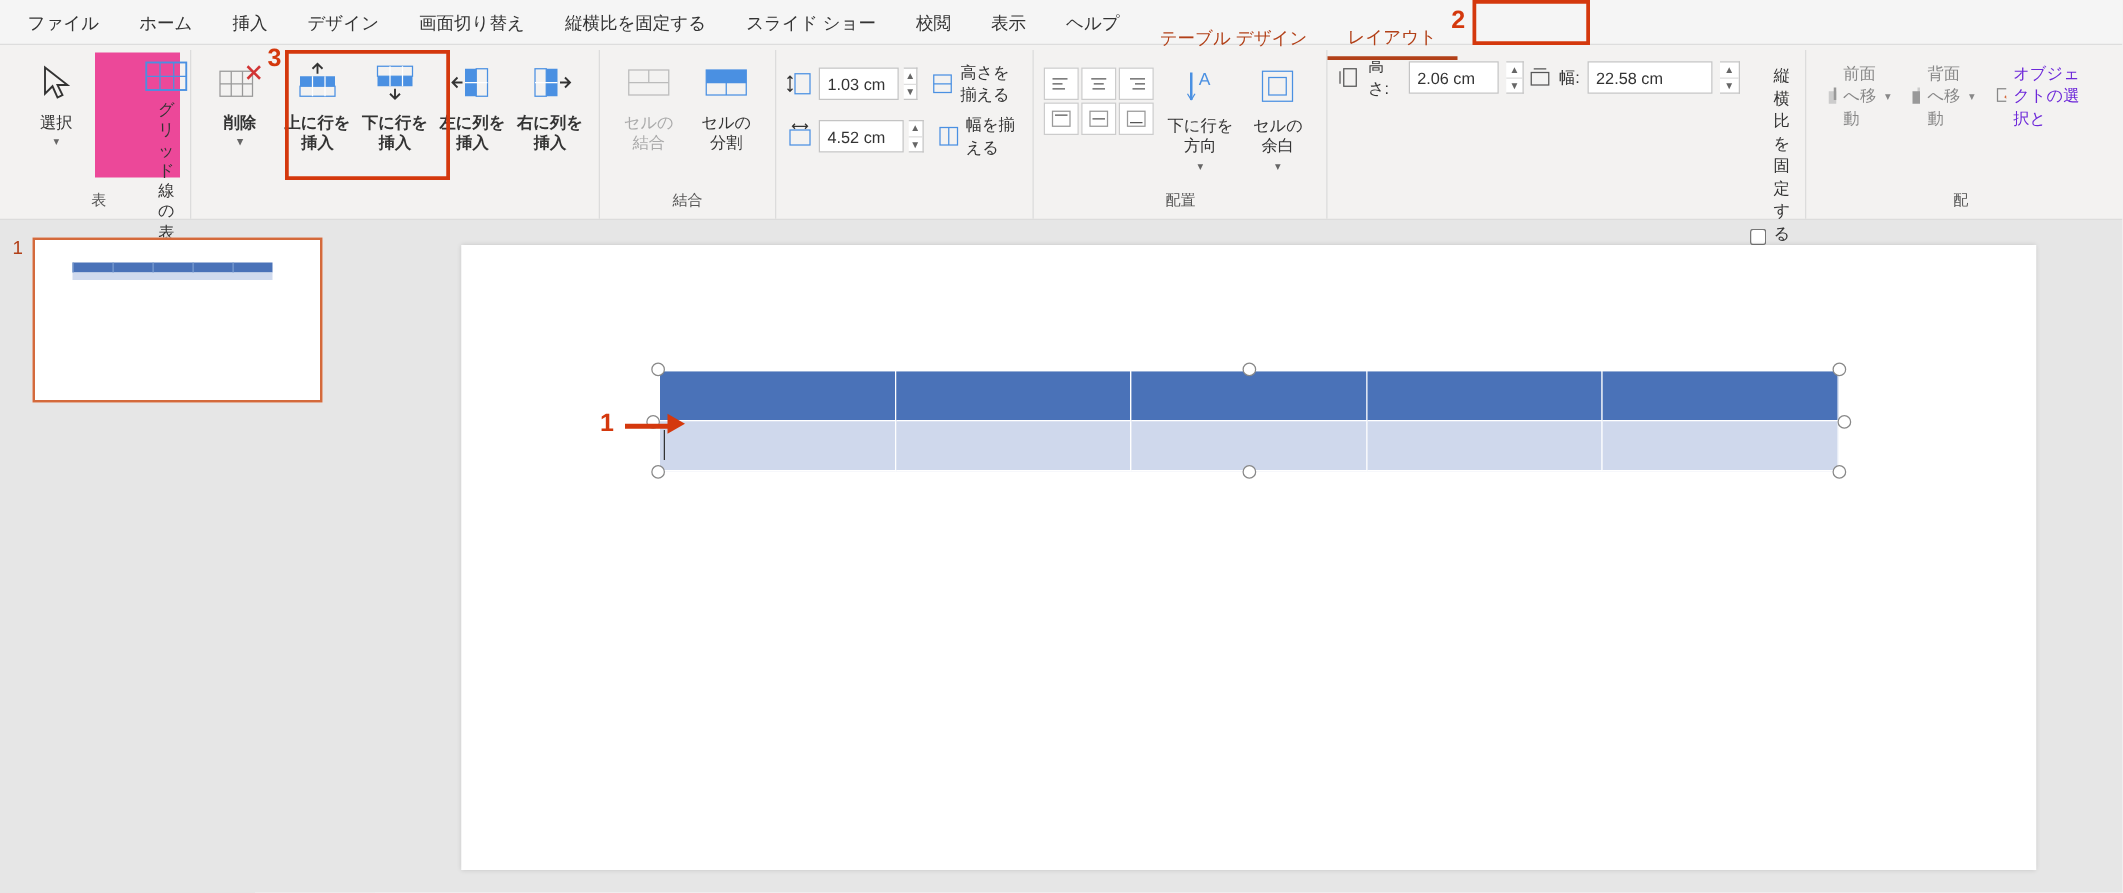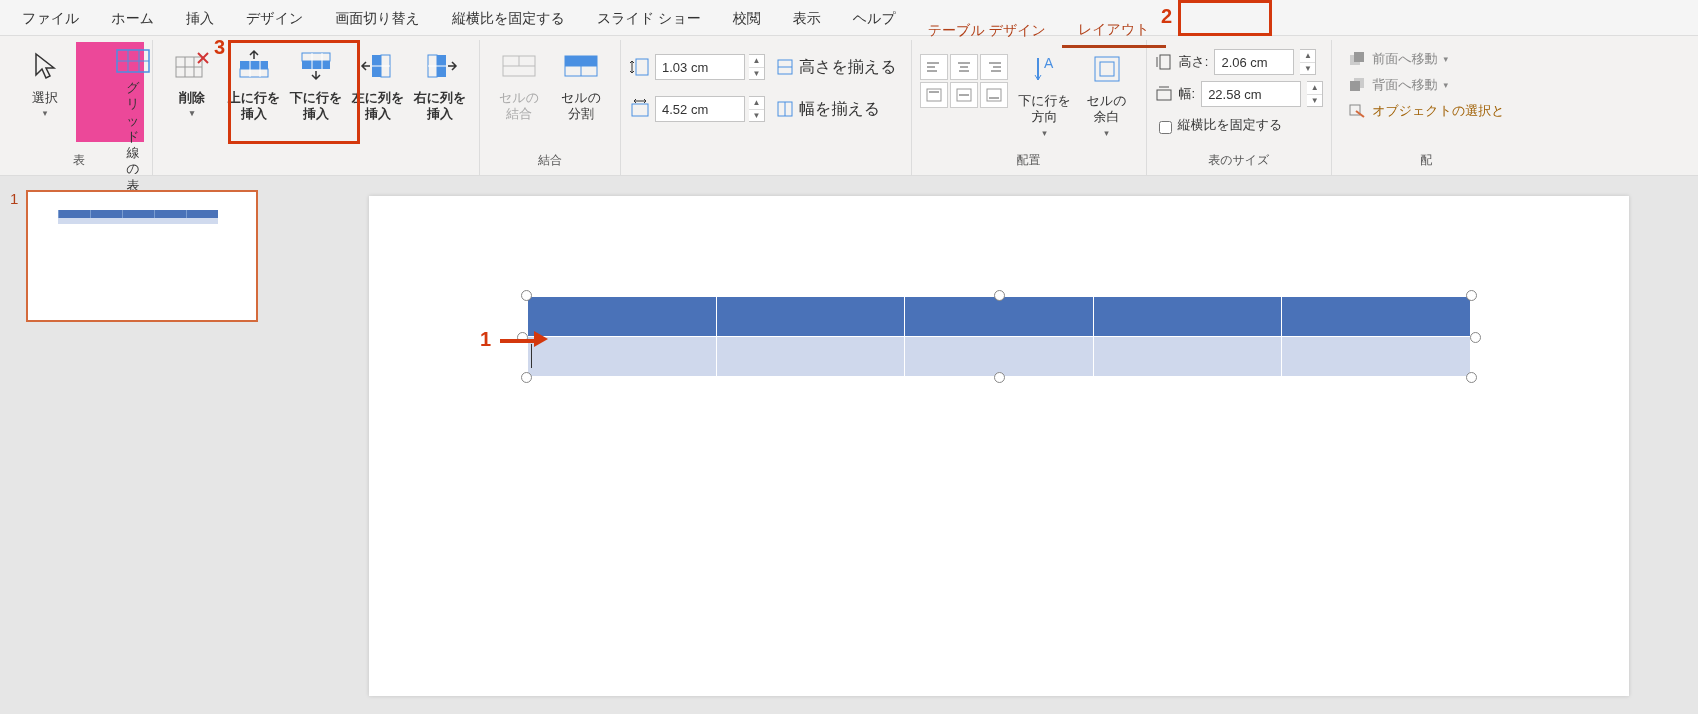--- a/index.html
+++ b/index.html
@@ -114,21 +114,21 @@
     background:#fff;
   }
   .spinner div{flex:1;display:flex;align-items:center;justify-content:center;font-size:8px;color:#666;cursor:pointer;}
   .spinner div:first-child{border-bottom:1px solid #ddd;}
   .mini-icon-btn {
     display:flex;
     align-items:center;
     gap:4px;
     padding:4px 6px;
     cursor:pointer;
-    font-size:16px;
+    font-size:13px;
   }
   .align-grid {
     display:grid;
     grid-template-columns: repeat(3, 28px);
     grid-template-rows: repeat(3, 26px);
     gap:2px;
     margin-right:6px;
   }
   .align-grid div {
     border:1px solid #ccc;
@@ -140,21 +140,21 @@
   }
   .checkbox-row {
     display:flex;
     align-items:flex-end;
     gap:6px;
     font-size:13px;
     padding:4px;
   }
   .arrange-col {
     display:flex;
-    flex-direction:column;
+    flex-direction:row;
     gap:4px;
     padding:2px;
   }
   .arrange-btn {
     display:flex;
     align-items:center;
     gap:6px;
     padding:2px 6px;
     cursor:pointer;
     font-size:13px;
@@ -524,21 +524,21 @@
         </div>
         <span class="label">セルの
 余白</span>
         <span class="drop-ind">▾</span>
       </div>
     </div>
     <div class="group-label">配置</div>
   </div>
 
   <div class="group">
-    <div class="group-controls" style="flex-direction:column;gap:4px;padding-top:6px;">
+    <div class="group-controls" style="gap:4px;padding-top:6px;">
       <div class="row" style="display:flex;align-items:center;gap:6px;height:28px;">
         <span>
             <svg width="18" height="18">
               <rect x="5" y="2" width="10" height="14" fill="none" stroke="#555"></rect>
               <path d="M2 4 L2 14" stroke="#555"></path>
             </svg>
           </span>
         <span>高さ:</span>
         <div class="size-input" style="width:80px">2.06 cm</div>
         <div class="spinner">
@@ -579,21 +579,21 @@
         <span style="font-size:9px;">▾</span>
       </div>
       <div class="arrange-btn">
         <svg width="18" height="16">
             <rect x="6" y="1" width="10" height="10" fill="#ccc"></rect>
             <rect x="2" y="4" width="10" height="10" fill="#999"></rect>
           </svg>
         <span>背面へ移動</span>
         <span style="font-size:9px;">▾</span>
       </div>
-      <div class="arrange-btn" style="color:#a16207">
+      <div class="arrange-btn" style="color:#6d28d9">
         <svg width="18" height="16">
             <rect x="2" y="2" width="10" height="10" fill="none" stroke="#888"></rect>
             <path d="M8 8 L16 14" stroke="#d46a3c" stroke-width="2"></path>
           </svg>
         <span>オブジェクトの選択と</span>
       </div>
     </div>
     <div class="group-label">配</div>
   </div>
 

